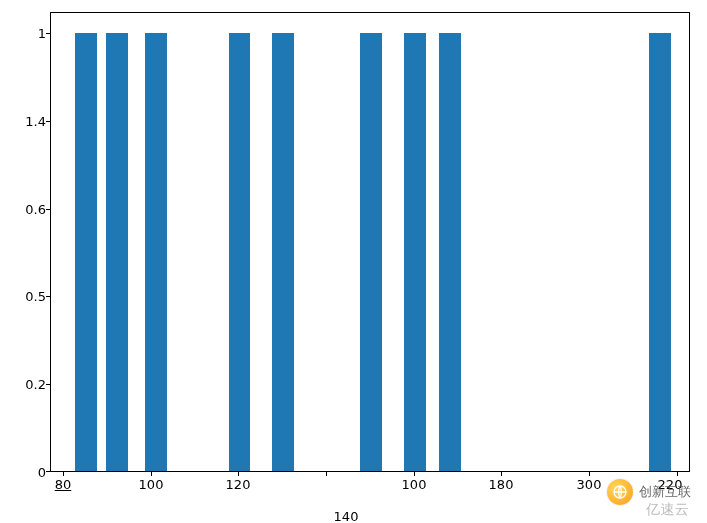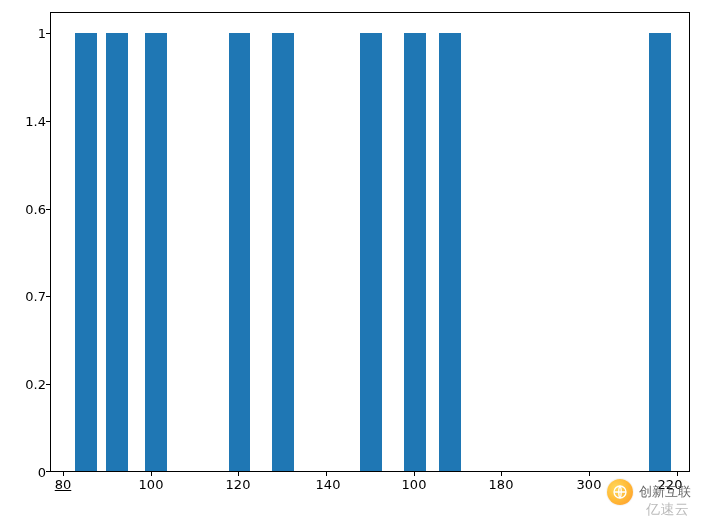--- a/index.html
+++ b/index.html
@@ -81,36 +81,36 @@
   </style>
 </head>
 <body>
 
 <div class="figure">
 
   <span class="ytick" style="top:472px;">0</span>
   <span class="tickmark-y" style="top:471px;"></span>
   <span class="ytick" style="top:384px;">0.2</span>
   <span class="tickmark-y" style="top:384px;"></span>
-  <span class="ytick" style="top:296px;">0.7</span>
+  <span class="ytick" style="top:296px;">0.5</span>
   <span class="tickmark-y" style="top:296px;"></span>
   <span class="ytick" style="top:209px;margin-left:30px;">0.6</span>
   <span class="tickmark-y" style="top:209px;"></span>
   <span class="ytick" style="top:121px;">1.4</span>
   <span class="tickmark-y" style="top:121px;"></span>
   <span class="ytick" style="top:33px;">1</span>
   <span class="tickmark-y" style="top:33px;"></span>
 
   <span class="xtick" style="left:63px;text-decoration:underline;">80</span>
   <span class="tickmark-x" style="left:63px;"></span>
   <span class="xtick" style="left:151px;">100</span>
   <span class="tickmark-x" style="left:151px;"></span>
   <span class="xtick" style="left:238px;text-align:center;">120</span>
   <span class="tickmark-x" style="left:238px;"></span>
-  <span class="xtick" style="left:328px;">140</span>
+  <span class="xtick" style="left:346px;margin-top:32px;">140</span>
   <span class="tickmark-x" style="left:326px;"></span>
   <span class="xtick" style="left:414px;">100</span>
   <span class="tickmark-x" style="left:414px;"></span>
   <span class="xtick" style="left:501px;">180</span>
   <span class="tickmark-x" style="left:501px;"></span>
   <span class="xtick" style="left:589px;">300</span>
   <span class="tickmark-x" style="left:589px;"></span>
   <span class="xtick" style="left:670px;">220</span>
   <span class="tickmark-x" style="left:677px;"></span>
 

